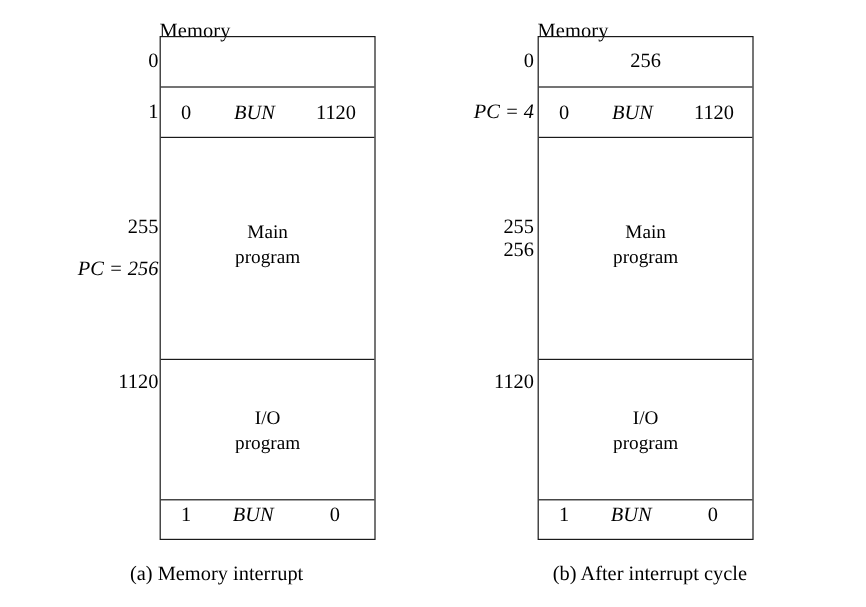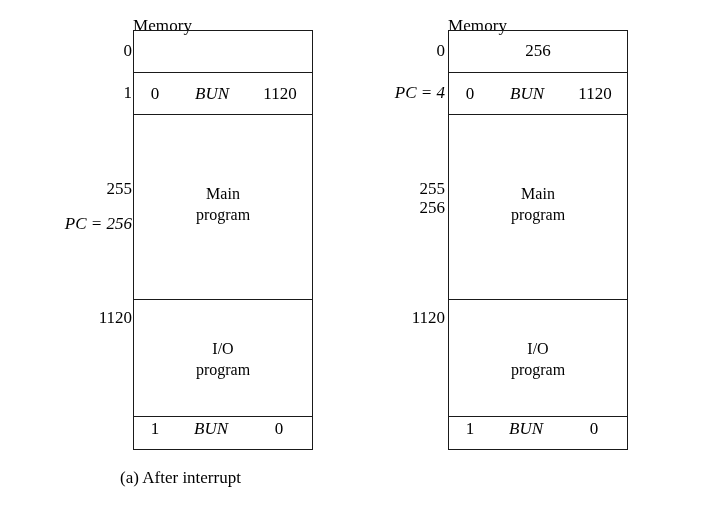--- a/index.html
+++ b/index.html
@@ -181,21 +181,21 @@
     <div class="addr addr-right-align" style="top:41px;">0</div>
 
     <div class="addr addr-right-align" style="top:83px;">1</div>
 
     <div class="addr addr-right-align" style="top:179px;">255</div>
 
     <div class="addr addr-right-align pc" style="top:214px;">PC = 256</div>
 
     <div class="addr addr-right-align" style="top:308px;">1120</div>
 
-    <div class="caption">(a) After interrupt</div>
+    <div class="caption">(a) Memory interrupt</div>
   </div>
 
   <div class="panel panel-b">
 
     <div class="memory-title" style="left:87px;">Memory</div>
 
     <div class="mem-box" style="left:87px;">
 
       <div class="row r-top row-sep-bottom">
         <div class="cell-center" style="top:10px;">256</div>
@@ -236,15 +236,16 @@
     <div class="addr" style="right:277px; top:41px;">0</div>
 
     <div class="addr pc" style="right:277px; top:83px;">PC = 4</div>
 
     <div class="addr" style="right:277px; top:179px;">255</div>
 
     <div class="addr" style="right:277px; top:198px;">256</div>
 
     <div class="addr" style="right:277px; top:308px;">1120</div>
 
+    <div class="caption">(b) After interrupt cycle</div>
   </div>
 
 </div>
 
 </body></html>

